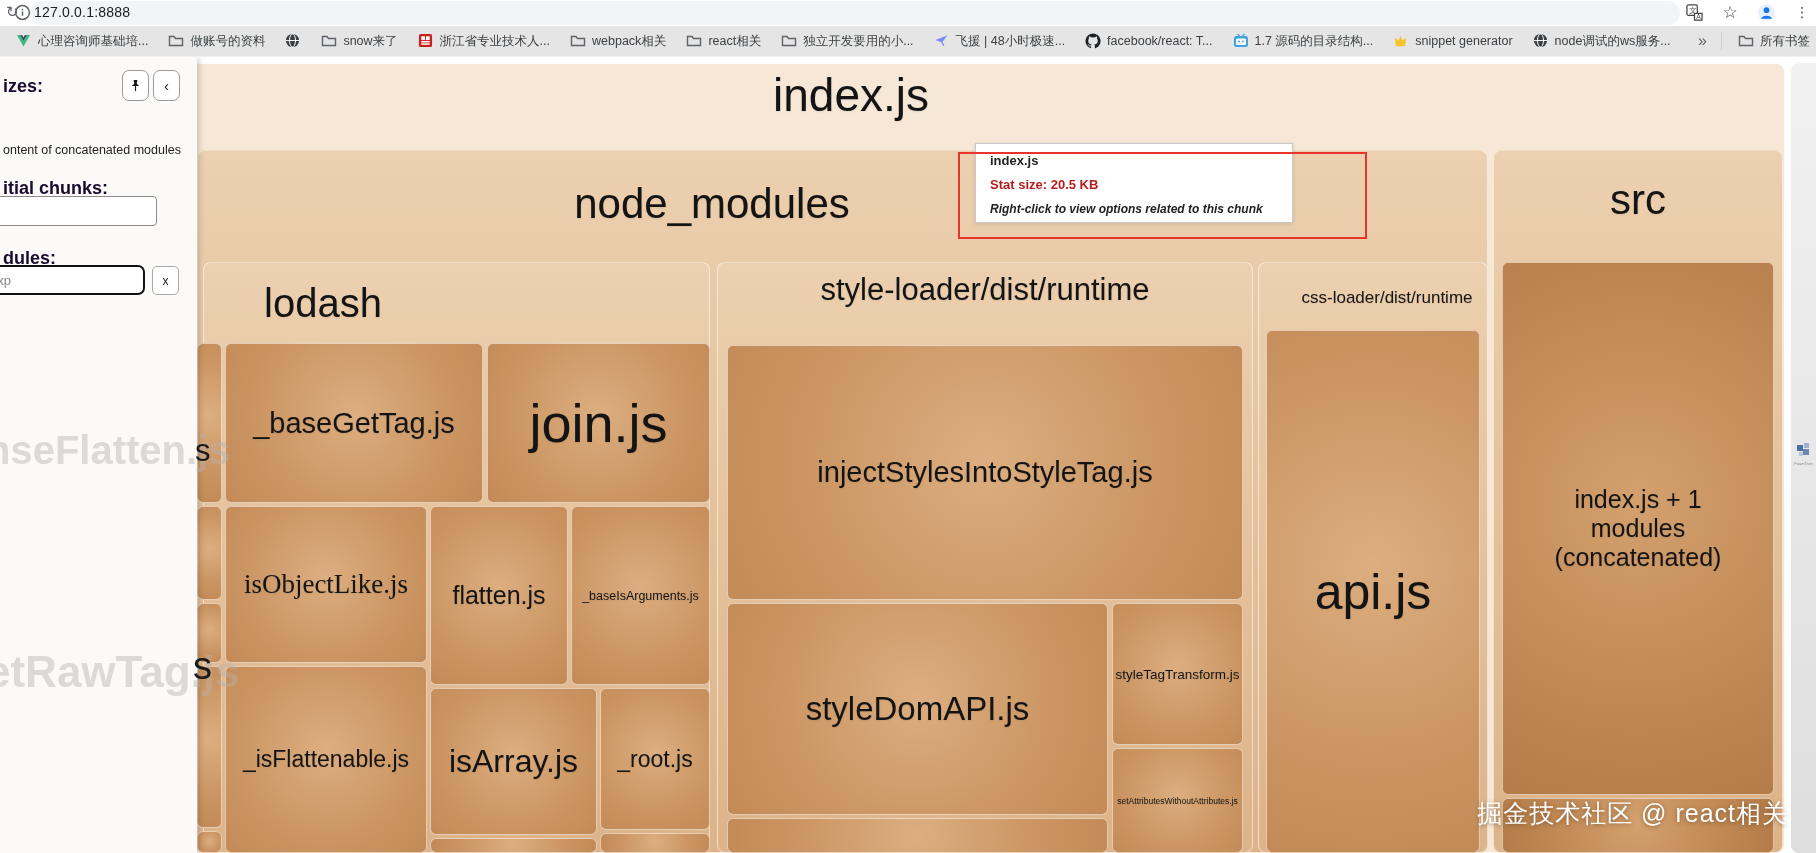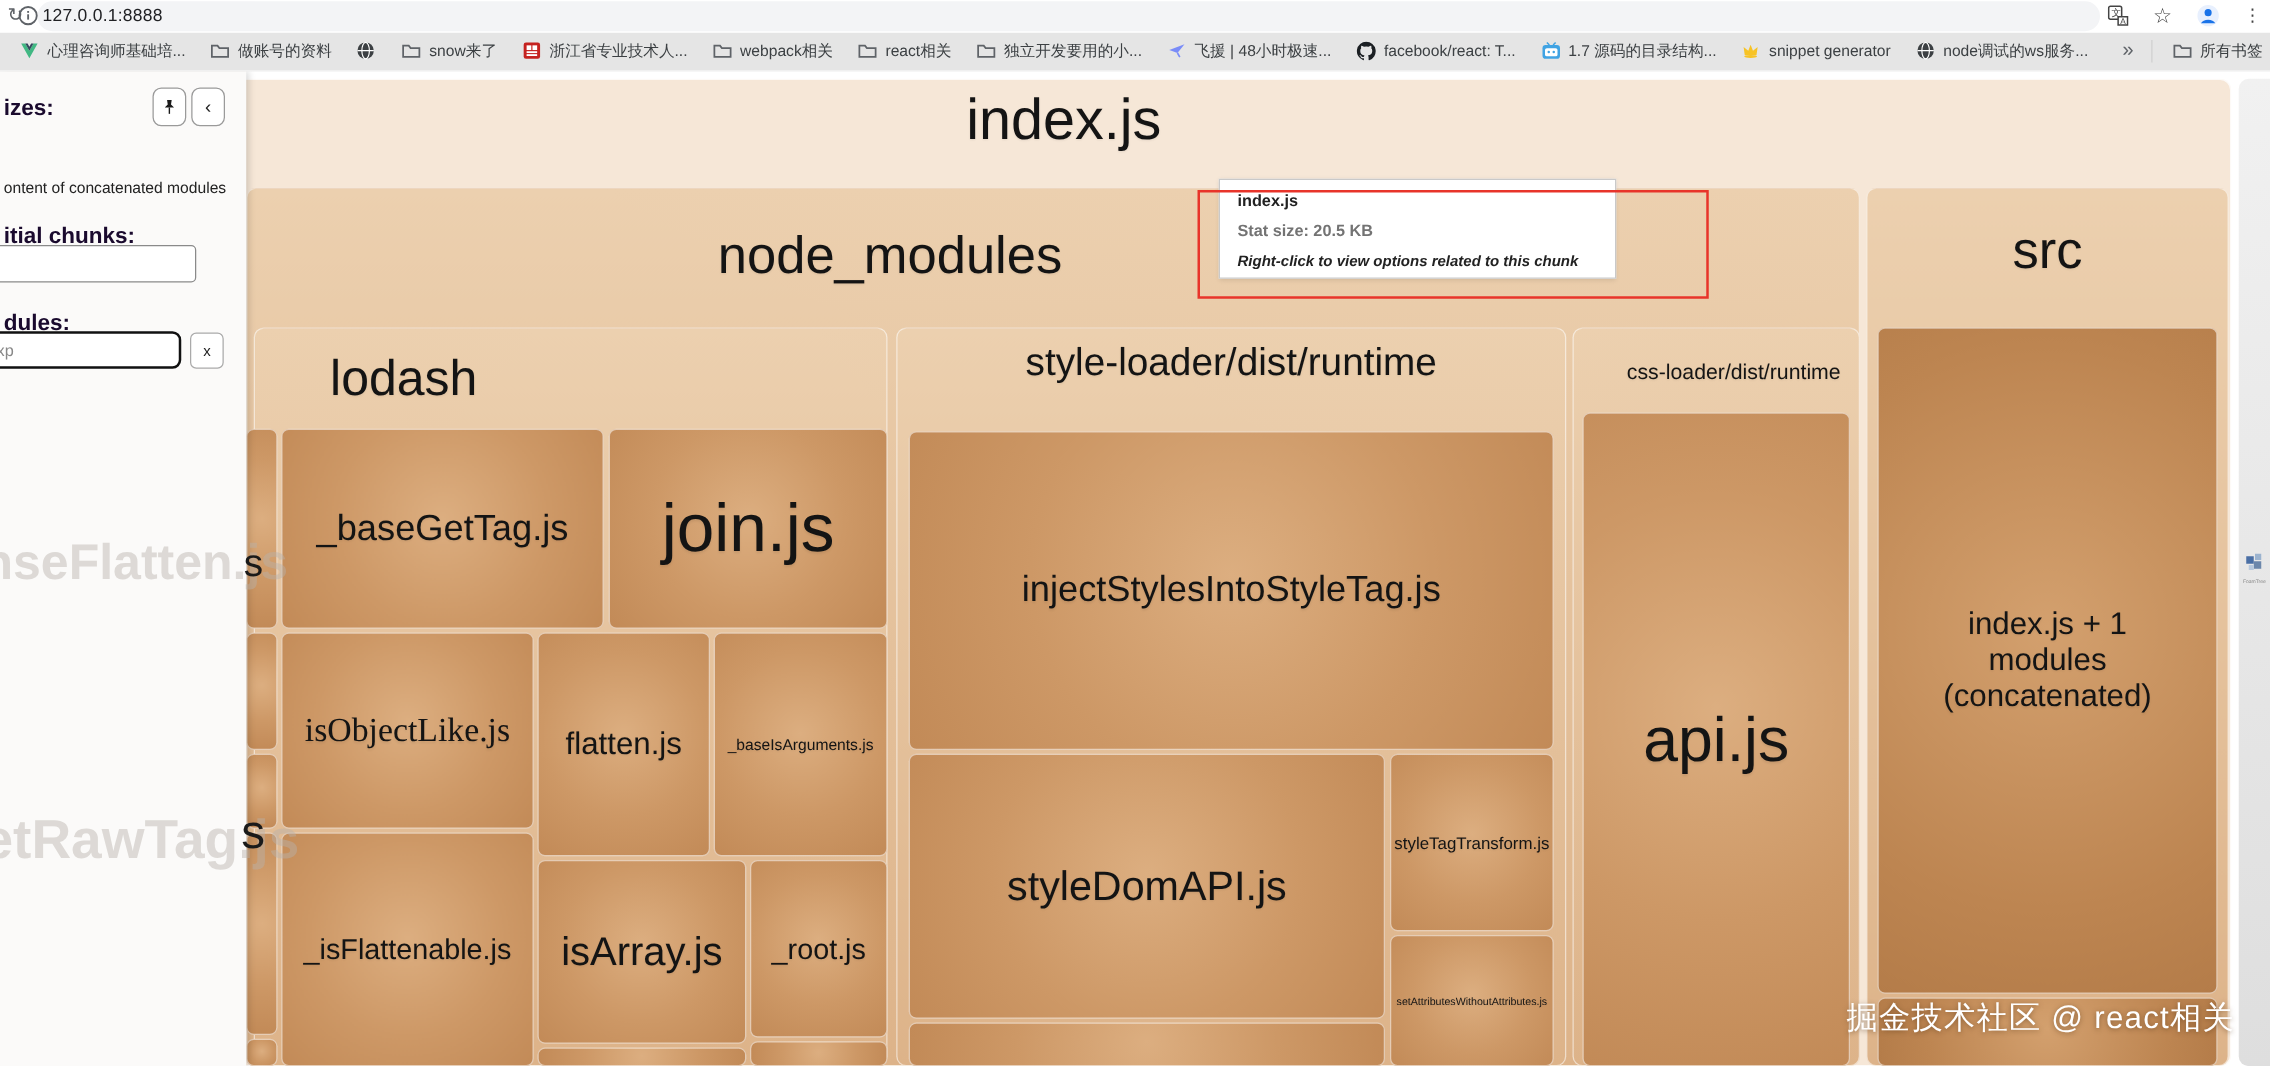--- a/index.html
+++ b/index.html
@@ -45,21 +45,21 @@
   .edge-tail { position:absolute; z-index:11; color:#1a1a1a; }
 
   
   .rail { position:absolute; left:1791px; top:63px; width:25px; height:790px; background:linear-gradient(180deg,#f1f1f1 0%,#dedede 100%); border-radius:8px 0 0 8px; z-index:4; }
   .foamtree { position:absolute; left:2px; top:378px; width:21px; text-align:center; }
   .foamtree .ft-txt { font-size:4px; color:#888; display:block; }
 
   
   .tooltip { position:absolute; left:975px; top:143px; width:318px; height:80px; background:#fff; border:1px solid #c9c9c9; box-shadow:0 1px 4px rgba(0,0,0,.12); z-index:6; padding:9px 14px; }
   .tooltip .tt-title { font-size:13px; font-weight:bold; color:#222; }
-  .tooltip .tt-stat { font-size:13px; font-weight:bold; color:#737373; margin-top:9px; }
+  .tooltip .tt-stat { font-size:13px; font-weight:bold; color:#b91c1c; margin-top:9px; }
   .tooltip .tt-hint { font-size:12px; font-weight:bold; font-style:italic; color:#222; margin-top:10px; }
   .red-rect { position:absolute; left:958px; top:152px; width:409px; height:87px; border:2px solid #e8342a; z-index:7; }
 
   .watermark { position:absolute; right:28px; top:797px; font-size:25px; color:#fff; z-index:6; text-shadow:0 1px 4px rgba(80,50,20,.55); letter-spacing:1px; }
 </style>
 </head>
 <body>
 
 <div class="viewport">
 

